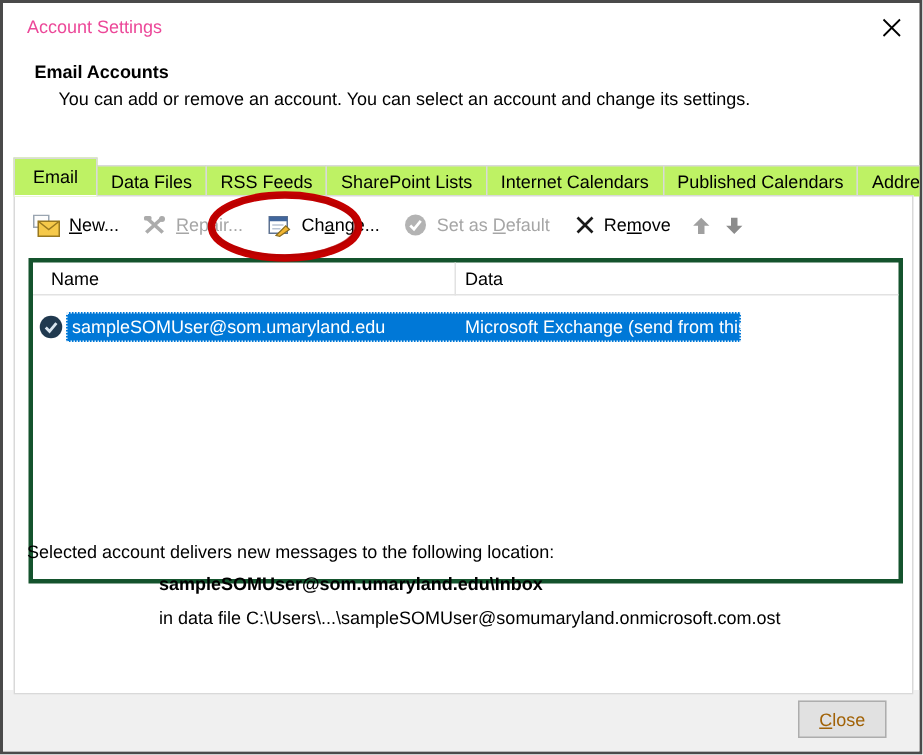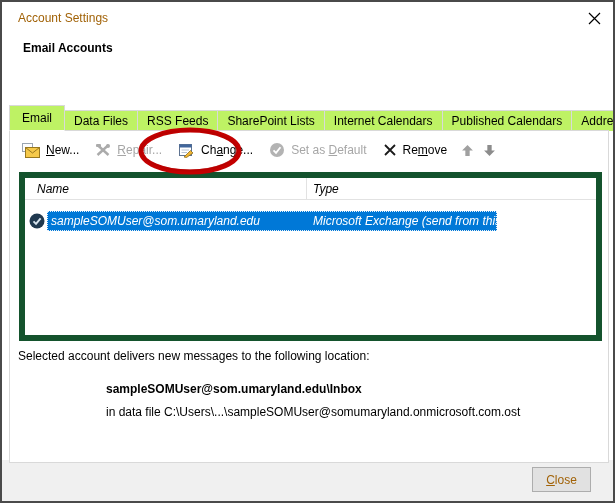--- a/index.html
+++ b/index.html
@@ -3,21 +3,21 @@
 <meta charset="utf-8">
 <style>
   * { margin:0; padding:0; box-sizing:border-box; }
   body { background:#fff; font-family:"Liberation Sans", sans-serif; }
   .window {
     position:relative; width:615px; height:503px; background:#fff;
     border:2px solid #4a4a4a; overflow:hidden;
     font-size:12px; color:#000;
   }
   
-  .titlebar-title { position:absolute; left:16px; top:9px; font-size:12px; color:#a16207; }
+  .titlebar-title { position:absolute; left:16px; top:9px; font-size:12px; color:#ec4899; }
   .close-x { position:absolute; right:4px; top:2px; width:30px; height:28px;
     display:flex; align-items:center; justify-content:center; cursor:pointer; }
   
   .h-title { position:absolute; left:21px; top:39px; font-weight:bold; font-size:12px; }
   .h-desc  { position:absolute; left:37px; top:57px; font-size:12px; }
   
   .tabs { position:absolute; left:7px; top:103px; display:flex; align-items:flex-end; height:26px; }
   .tab {
     height:21px; line-height:20px; padding:0 9px; background:#bef264;
     border:1px solid #d9d9d9; border-bottom:none; margin-right:-1px;
@@ -35,39 +35,39 @@
   
   .toolbar { position:absolute; left:4px; top:6px; height:26px; display:flex; align-items:center; }
   .tbtn { display:flex; align-items:center; gap:6px; padding:0 8px; height:24px; cursor:pointer; white-space:nowrap; }
   .tbtn .ic { display:flex; align-items:center; }
   .tbtn.disabled { color:#a6a6a6; cursor:default; }
   .arrows { display:flex; gap:9px; margin-left:6px; }
   .arrows span { cursor:pointer; display:flex; }
   u { text-decoration:underline; }
   
   .listbox {
-    position:absolute; left:9px; top:41px; width:583px; height:169px;
-    background:#fff; border:6px solid #14532d;font-style:italic;
+    position:absolute; left:9px; top:41px; width:583px; height:217px;
+    background:#fff; border:3px solid #14532d;
   }
   .lv-header { position:relative; height:22px; border-bottom:1px solid #e2e2e2; }
   .lv-col-name { position:absolute; left:12px;  top:4px; }
   .lv-col-type { position:absolute; left:288px; top:4px; }
   .lv-divider  { position:absolute; left:281px; top:0;  width:1px; height:22px; background:#e2e2e2; }
   .lv-row { position:relative; height:21px; margin-top:11px; cursor:pointer; }
   .row-icon { position:absolute; left:4px; top:2px; }
   .row-hl {
     position:absolute; left:22px; top:0; width:450px; height:20px;
     background:#0078d7; color:#fff;
     outline:1px dotted rgba(255,255,255,.9); outline-offset:-1px;
     overflow:hidden;
   }
   .cell-name { position:absolute; left:4px;   top:3px; white-space:nowrap; }
   .cell-type { position:absolute; left:266px; top:3px; white-space:nowrap; }
   
-  .info1 { position:absolute; left:8px;  top:218px;text-align:right; }
+  .info1 { position:absolute; left:8px;  top:230px;text-align:right; }
   .info2 { position:absolute; left:96px; top:251px; font-weight:bold; }
   .info3 { position:absolute; left:96px; top:274px; }
   
   .footer {
     position:absolute; left:0; right:0; bottom:0; height:41px; background:#f0f0f0;
   }
   .close-btn {
     position:absolute; right:22px; top:7px; width:59px; height:25px;
     background:#e1e1e1; border:1px solid #adadad; font-family:"Liberation Sans", sans-serif;
     font-size:12px; color:#a16207; cursor:pointer;
@@ -81,20 +81,21 @@
 <div class="window">
 
   <span class="titlebar-title">Account Settings</span>
   <div class="close-x">
     <svg width="13" height="13" viewBox="0 0 13 13">
       <path d="M1 1 L12 12 M12 1 L1 12" stroke="#000" stroke-width="1.2" fill="none"></path>
     </svg>
   </div>
 
   <div class="h-title">Email Accounts</div>
+  <div class="h-desc">You can add or remove an account. You can select an account and change its settings.</div>
 
   <div class="tabs">
     <div class="tab active">Email</div>
     <div class="tab">Data Files</div>
     <div class="tab">RSS Feeds</div>
     <div class="tab">SharePoint Lists</div>
     <div class="tab">Internet Calendars</div>
     <div class="tab">Published Calendars</div>
     <div class="tab">Address Books</div>
   </div>
@@ -167,21 +168,21 @@
           <svg width="13" height="13" viewBox="0 0 12 12">
             <path d="M6 11 L1 6 H4 V1 H8 V6 H11 Z" fill="#8c8c8c"></path>
           </svg>
         </span>
       </div>
     </div>
 
     <div class="listbox">
       <div class="lv-header">
         <span class="lv-col-name">Name</span>
-        <span class="lv-col-type">Type</span>
+        <span class="lv-col-type">Data</span>
         <div class="lv-divider"></div>
       </div>
       <div class="lv-row">
         <span class="row-icon">
           <svg width="16" height="16" viewBox="0 0 16 16">
             <circle cx="8" cy="8" r="7.5" fill="#20394f"></circle>
             <path d="M4.5 8.4 L7 10.9 L11.6 5.4" stroke="#d8e4ee" stroke-width="1.9" fill="none"></path>
           </svg>
         </span>
         <div class="row-hl">

